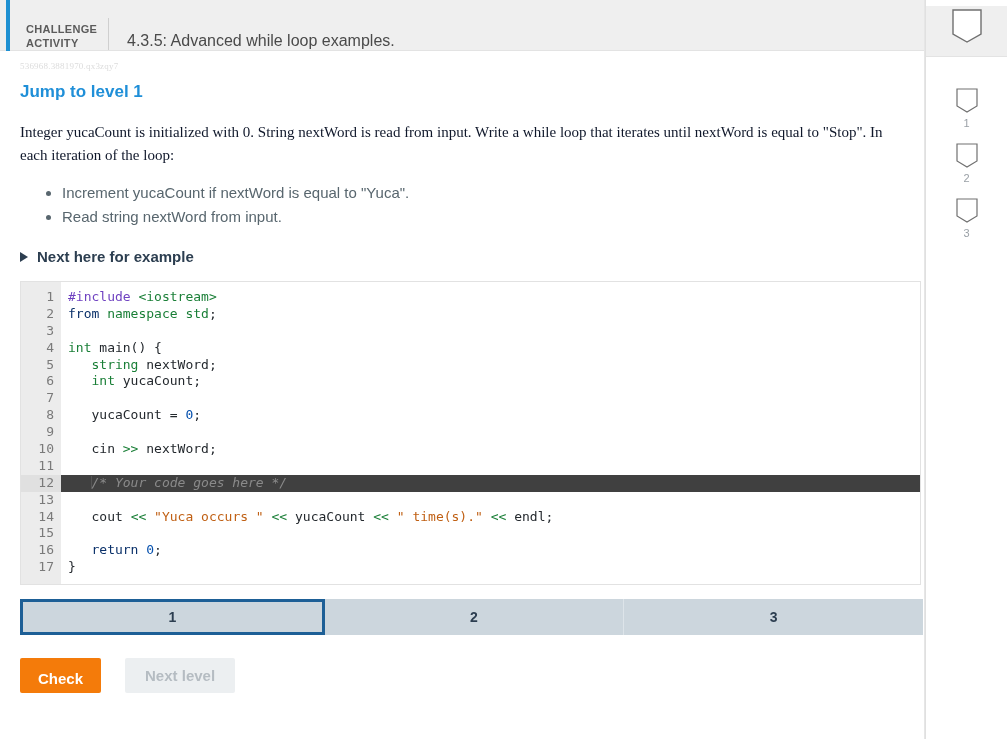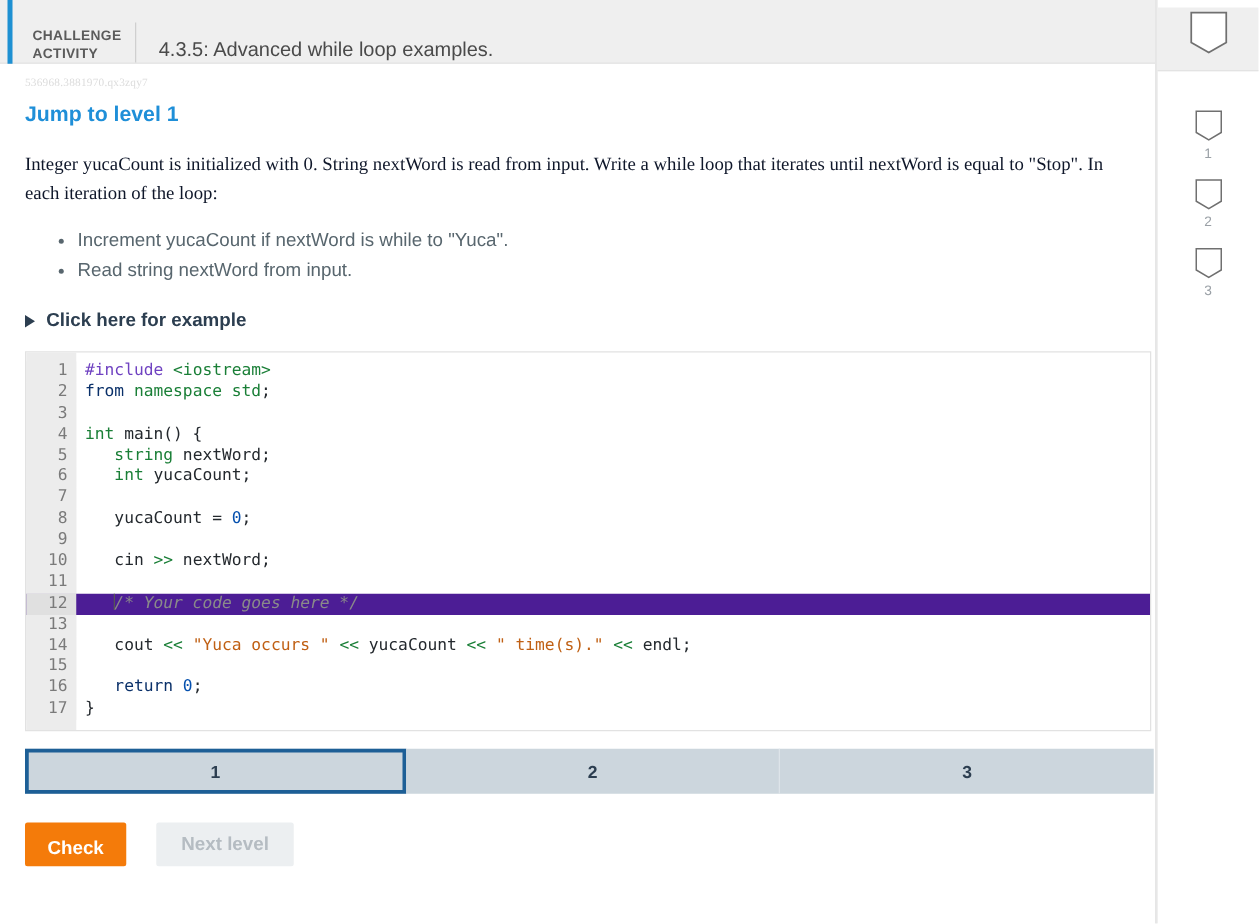--- a/index.html
+++ b/index.html
@@ -155,21 +155,21 @@
     position: absolute;
     left: 0; top: 0; bottom: 0;
     width: 40px;
     background: #ececec;
   }
   .crow {
     display: flex;
     position: relative;
     height: 16.9px;
   }
-  .crow.hl { background: #4c1d95; }
+  .crow.hl { background: #404040; }
   .crow.hl .ln { background: #e0e0e0; }
   .ln {
     position: relative;
     z-index: 2;
     width: 40px;
     padding-right: 7px;
     text-align: right;
     color: #7a7a7a;
     background: #ececec;
     flex: 0 0 40px;
@@ -275,27 +275,27 @@
 
     <div class="body">
 
       <div class="act-id">536968.3881970.qx3zqy7</div>
 
       <div class="jump">Jump to level 1</div>
 
       <div class="prompt">Integer yucaCount is initialized with 0. String nextWord is read from input. Write a while loop that iterates until nextWord is equal to "Stop". In each iteration of the loop:</div>
 
       <ul class="steps">
-          <li>Increment yucaCount if nextWord is while to "Yuca".</li>
+          <li>Increment yucaCount if nextWord is equal to "Yuca".</li>
           <li>Read string nextWord from input.</li>
         </ul>
 
       <div class="example">
         <span class="tri"></span>
-        <span>Click here for example</span>
+        <span>Next here for example</span>
       </div>
 
       <div class="editor">
         <div class="gutter-bg"></div>
         <div id="code-lines">
             <div class="crow">
               <div class="ln">1</div>
               <div class="code"><span class="k-pre">#include </span><span class="k-hdr">&lt;iostream&gt;</span></div>
             </div>
             <div class="crow">

